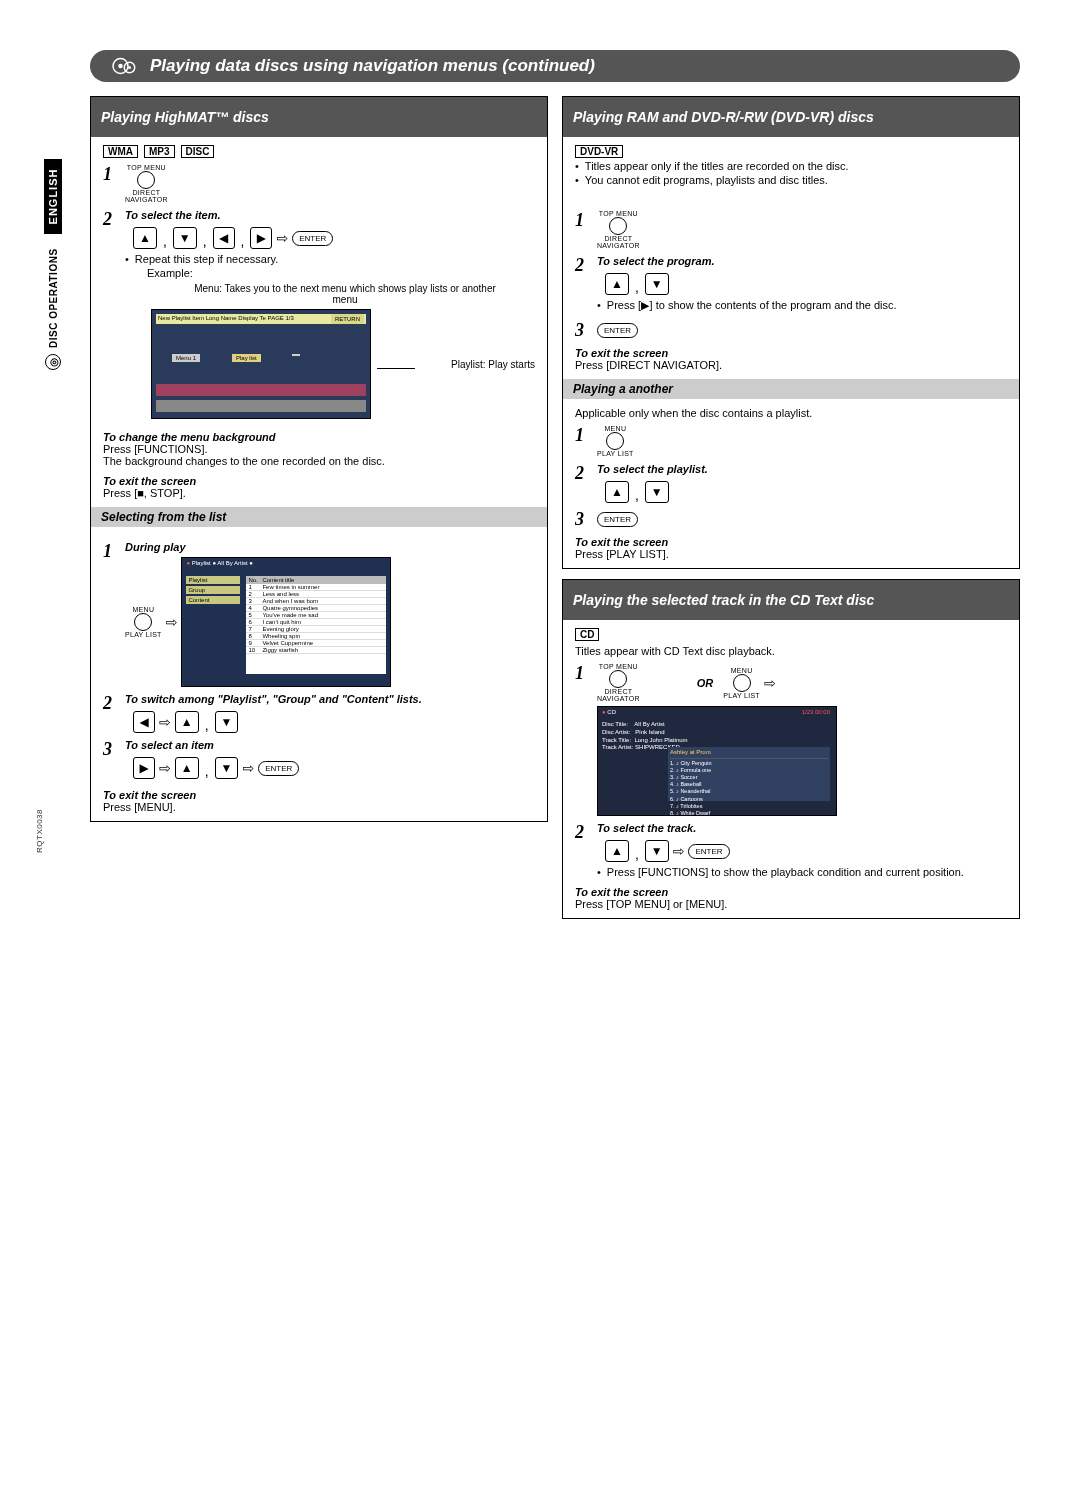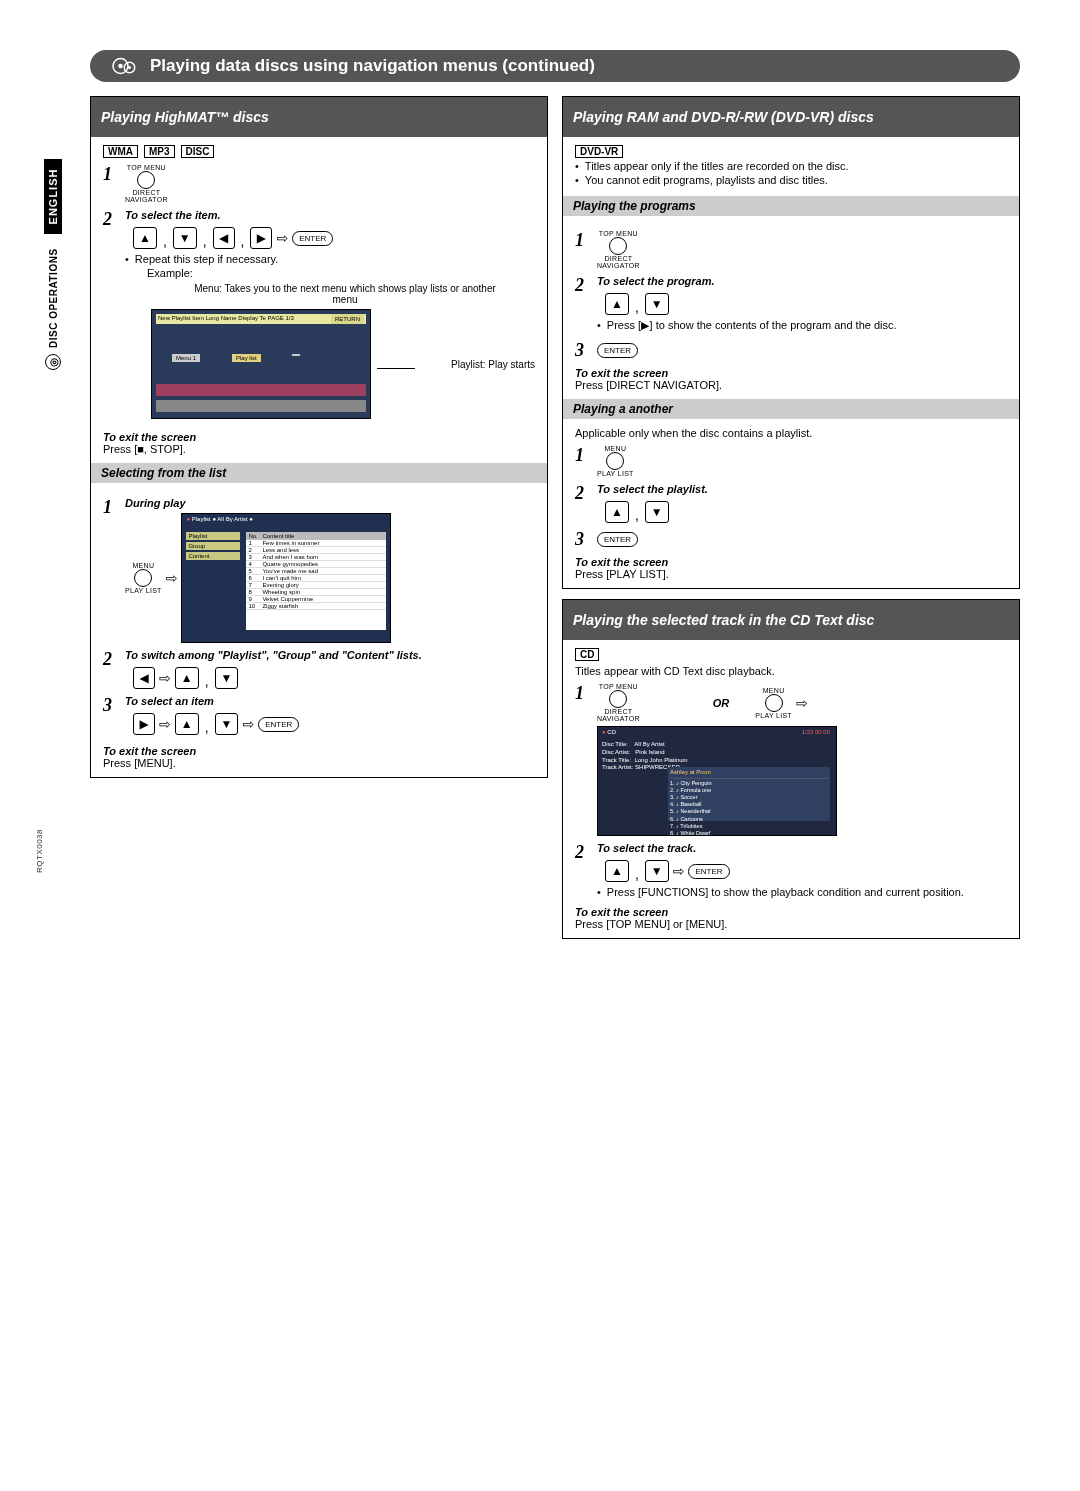--- a/index.html
+++ b/index.html
@@ -1,18 +1,18 @@
 <!DOCTYPE html>
 <html><head>
 <meta charset="utf-8">
 <style>
   * { box-sizing: border-box; margin: 0; padding: 0; }
   body { font-family: Arial, Helvetica, sans-serif; font-size: 11px; background: #fff; width: 1080px; margin: 0 auto; color: #000; }
   .page { position: relative; padding: 50px 60px 30px 90px; }
-  .title-bar { background: #555; color: #fff; border-radius: 18px; padding: 6px 20px; font-weight: bold; font-size: 17px; display: flex; align-items: center; gap: 10px; margin-bottom: 14px; }
+  .title-bar { background: #555; color: #fff; border-radius: 18px; padding: 6px 20px; font-style: italic; font-weight: bold; font-size: 17px; display: flex; align-items: center; gap: 10px; margin-bottom: 14px; }
   .disc-icon-svg { width: 30px; height: 20px; }
   .columns { display: flex; gap: 14px; }
   .col { flex: 1; display: flex; flex-direction: column; gap: 10px; }
   .panel { border: 1px solid #000; }
   .panel-head { background: #555; color: #fff; font-style: italic; font-weight: bold; padding: 12px 10px; font-size: 14px; }
   .panel-sub { background: #ccc; font-style: italic; font-weight: bold; padding: 3px 10px; font-size: 12px; }
   .panel-body { padding: 8px 12px; }
   .tag { border: 1px solid #000; padding: 0 4px; font-size: 10px; font-weight: bold; display: inline-block; margin-right: 2px; }
   .step { display: flex; gap: 8px; align-items: flex-start; margin: 6px 0; }
   .step-num { font-weight: bold; font-style: italic; font-size: 18px; font-family: 'Times New Roman', serif; min-width: 14px; }
@@ -146,20 +146,25 @@
                 </div>
                 <div style="flex:1; display:flex; align-items:center;gap:32px;">
                     <div class="leader"></div>
                     <span class="callout" style="margin-left:4px;">Playlist: Play starts</span>
                   </div>
               </div>
             </div>
           </div>
 
           <div style="margin-top:8px;">
+            <div class="bold-ital">To change the menu background</div>
+            <div>Press [FUNCTIONS].</div>
+            <div>The background changes to the one recorded on the disc.</div>
+          </div>
+          <div style="margin-top:8px;">
             <div class="bold-ital">To exit the screen</div>
             <div>Press [■, STOP].</div>
           </div>
         </div>
 
         <div class="panel-sub">Selecting from the list</div>
         <div class="panel-body">
           <div class="step">
             <div class="step-num">1</div>
             <div style="flex:1">
@@ -287,21 +292,20 @@
         <div class="panel-body">
           <span class="tag">DVD-VR</span>
           <div class="bullet">
               <span>Titles appear only if the titles are recorded on the disc.</span>
             </div>
           <div class="bullet">
               <span>You cannot edit programs, playlists and disc titles.</span>
             </div>
         </div>
 
-        <div class="panel-sub">Playing the programs</div>
         <div class="panel-body">
           <div class="step">
             <div class="step-num">1</div>
             <div class="rembtn">
               <span class="lbl-top">TOP MENU</span>
               <span class="circle"></span>
               <span class="lbl-bot" style="white-space:pre;">DIRECT
 NAVIGATOR</span>
             </div>
           </div>
@@ -377,21 +381,21 @@
           <div style="margin:4px 0;">Titles appear with CD Text disc playback.</div>
           <div class="step">
             <div class="step-num">1</div>
             <div class="row" style="align-items:center;">
               <div class="rembtn">
                 <span class="lbl-top">TOP MENU</span>
                 <span class="circle"></span>
                 <span class="lbl-bot" style="white-space:pre;">DIRECT
 NAVIGATOR</span>
               </div>
-              <span class="bold-ital" style="margin:0 22px;padding-left:47px;">OR</span>
+              <span class="bold-ital" style="margin:0 6px;padding-left:47px;">OR</span>
               <div class="rembtn">
                 <span class="lbl-top">MENU</span>
                 <span class="circle"></span>
                 <span class="lbl-bot">PLAY LIST</span>
               </div>
               <span class="pointr">⇨</span>
               <div class="cdimg">
                 <div class="top"><span style="color:#f55;">●</span> <span>CD</span></div>
                 <div class="red">1/23  00:00</div>
                 <div class="meta" style="white-space:pre;">Disc Title:    All By Artist

